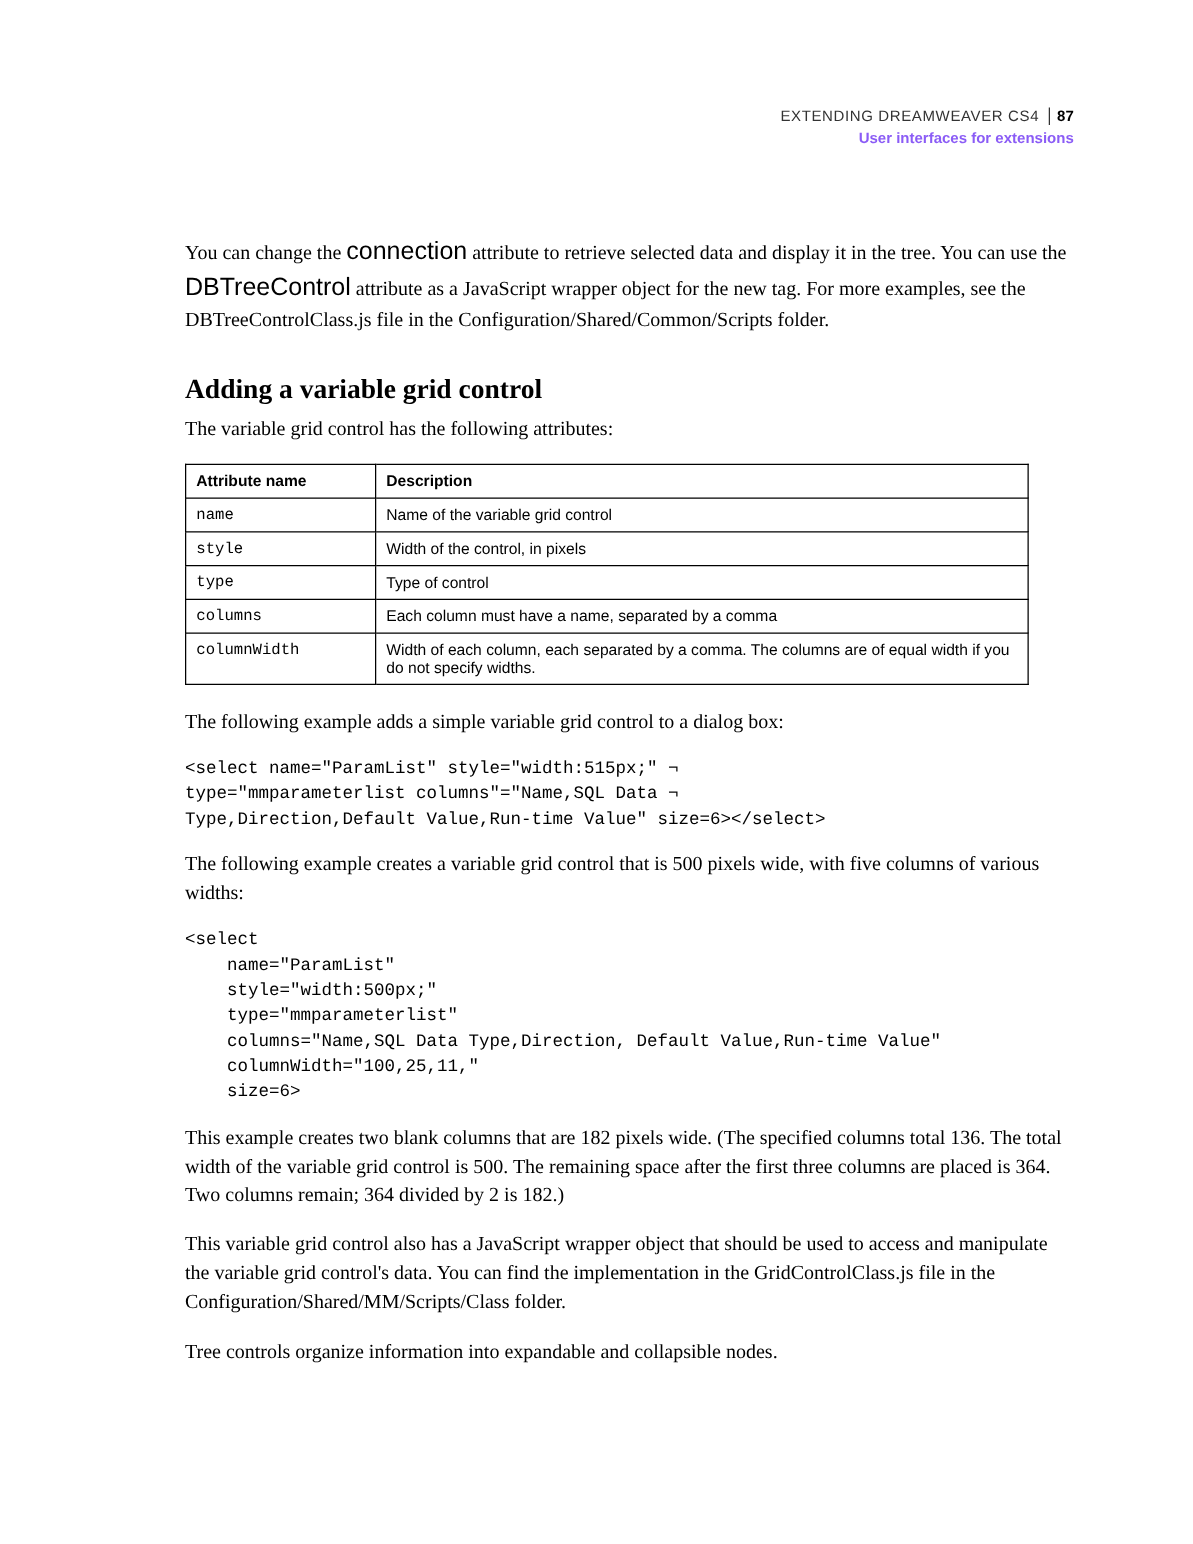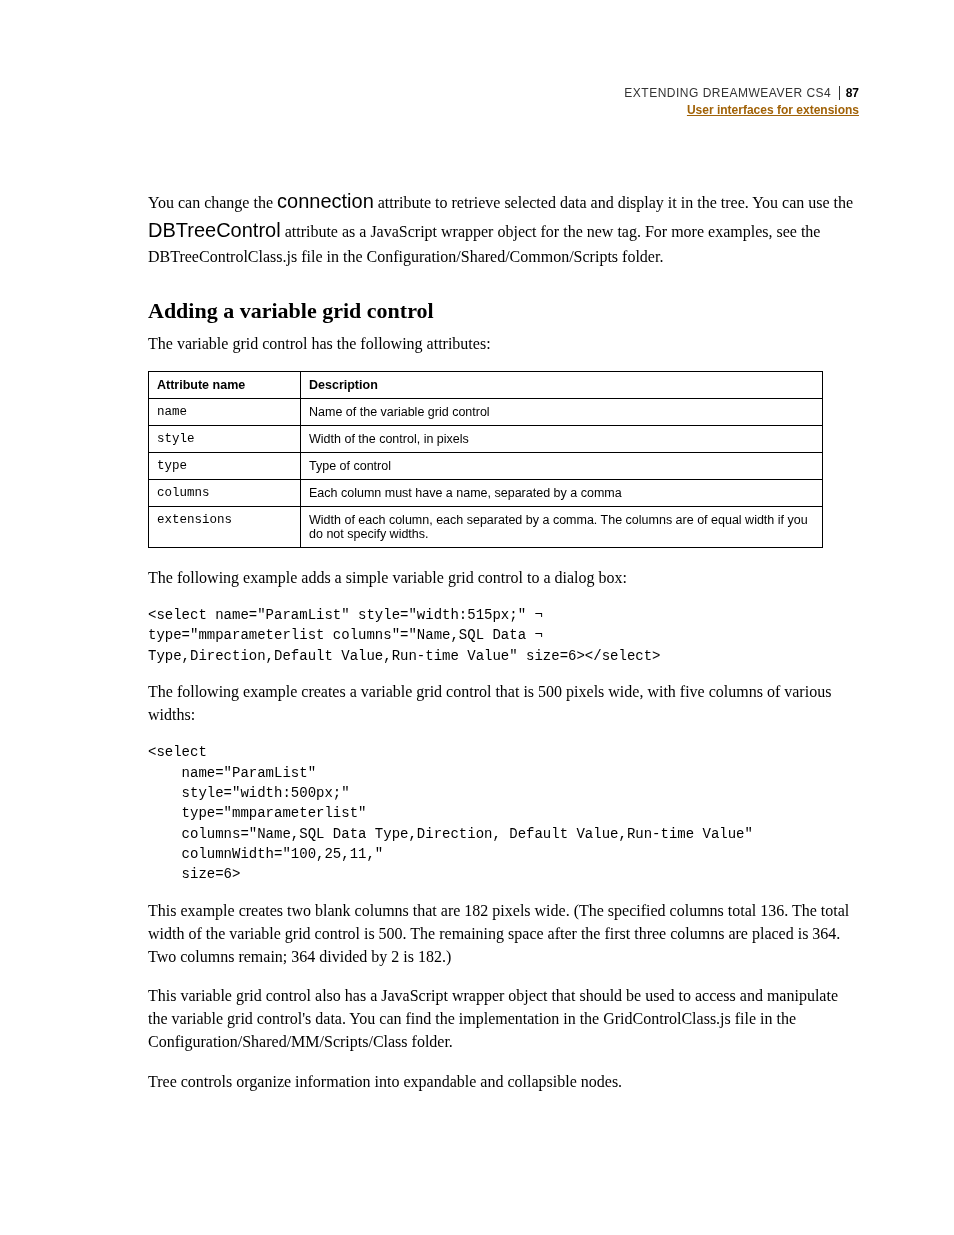--- a/index.html
+++ b/index.html
@@ -27,22 +27,21 @@
     display: inline-block;
   }
   .header-page {
     font-weight: 700;
     border-left: 1.5px solid #333;
     padding-left: 6px;
     margin-left: 4px;
   }
   .header-line2 {
     font-weight: 700;
-    color: #a16207;
-    text-decoration: underline;
+    color: #8b5cf6;
   }
   p.body {
     font-size: 16px;
     line-height: 1.45;
     margin: 0 0 16px 0;
   }
   .code-inline {
     font-family: Liberation Sans, sans-serif;
     font-size: 20px;
     margin-top: 42px;
@@ -122,21 +121,21 @@
       </tr>
       <tr>
         <td class="attr-name">type</td>
         <td>Type of control</td>
       </tr>
       <tr>
         <td class="attr-name">columns</td>
         <td>Each column must have a name, separated by a comma</td>
       </tr>
       <tr>
-        <td class="attr-name">extensions</td>
+        <td class="attr-name">columnWidth</td>
         <td>Width of each column, each separated by a comma. The columns are of equal width if you do not specify widths.</td>
       </tr>
     </tbody>
   </table>
 
   <p class="body">The following example adds a simple variable grid control to a dialog box:</p>
   <pre class="code">&lt;select name="ParamList" style="width:515px;" ¬
 type="mmparameterlist columns"="Name,SQL Data ¬
 Type,Direction,Default Value,Run-time Value" size=6&gt;&lt;/select&gt;</pre>
 

